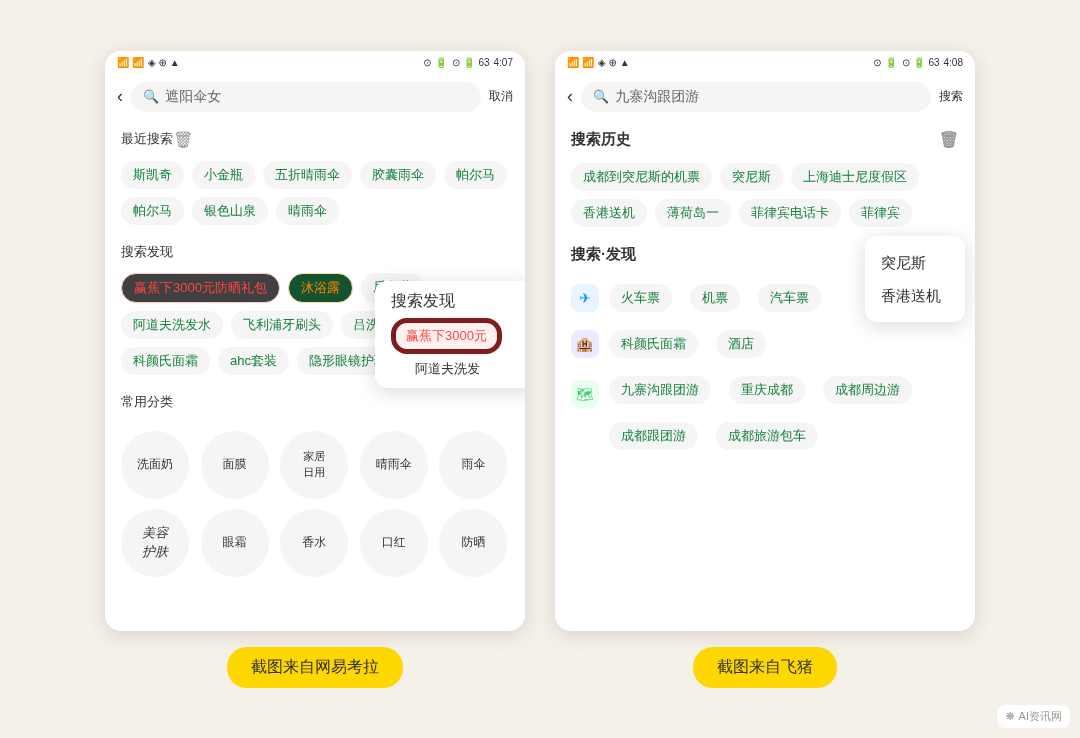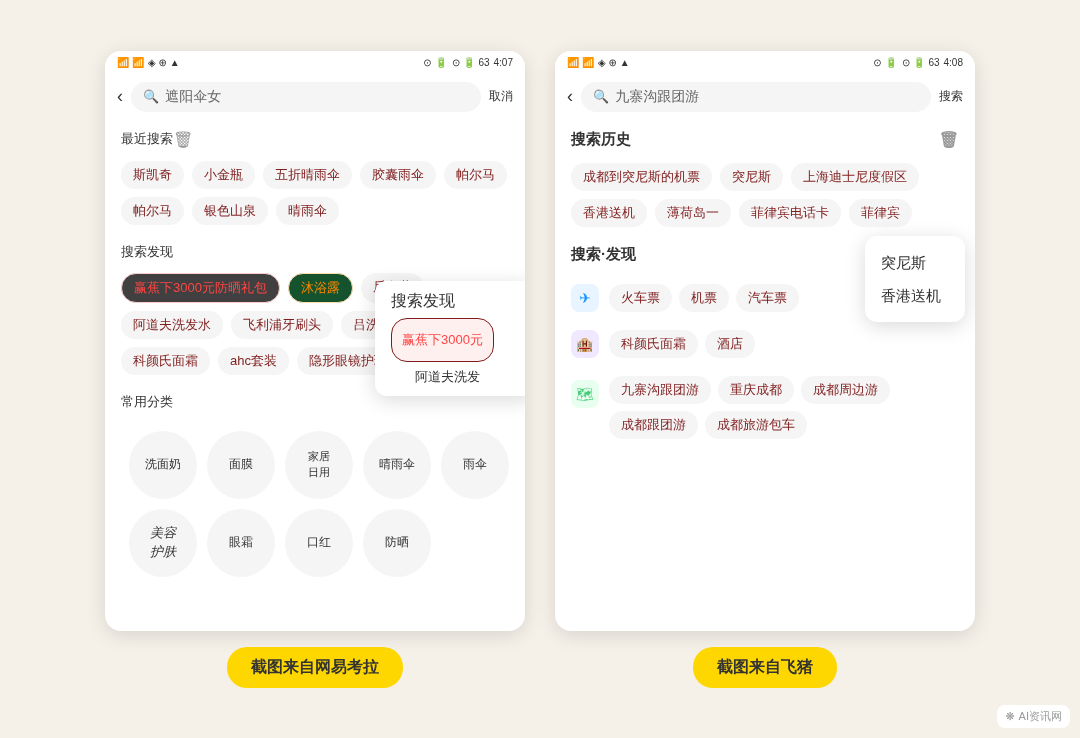--- a/index.html
+++ b/index.html
@@ -103,40 +103,40 @@
       display: flex;
       flex-wrap: wrap;
       gap: 8px;
       padding: 0 16px 8px;
     }
     .tag {
       padding: 5px 12px;
       background: #f5f5f5;
       border-radius: 16px;
       font-size: 13px;
-      color: #7f1d1d;
+      color: #15803d;
       cursor: pointer;
     }
     .tag.highlight {
       background: #404040;
       color: #ff4444;
       border: 1px solid #ffcccc;
     }
     .tag.highlight2 {
       background: #14532d;
       color: #ff8800;
       border: 1px solid #ffddaa;
     }
 
     
     .category-grid {
       display: grid;
       grid-template-columns: repeat(5, 1fr);
       gap: 10px;
-      padding: 8px 24px 12px;
+      padding: 8px 16px 12px;
     }
     .category-item {
       display: flex;
       flex-direction: column;
       align-items: center;
       justify-content: center;
       background: #f5f5f5;
       border-radius: 50%;
       width: 68px;
       height: 68px;
@@ -161,23 +161,23 @@
     .tooltip-popup .tooltip-title {
       font-size: 16px;
       font-weight: 500;
       color: #333;
       margin-bottom: 6px;
     }
     .tooltip-popup .tooltip-highlight {
       display: inline-block;
       background: #fff0f0;
       color: #ff4444;
-      border: 1px solid #7f1d1d;
+      border: 5px solid #7f1d1d;
       border-radius: 16px;
-      padding: 12px 10px;
+      padding: 4px 10px;
       font-size: 13px;
     }
     .tooltip-popup2 {
       position: absolute;
       background: white;
       border-radius: 12px;
       box-shadow: 0 4px 20px rgba(0,0,0,0.15);
       padding: 10px 16px;
       font-size: 15px;
       color: #333;
@@ -185,21 +185,21 @@
       line-height: 2.2;
     }
 
     
     .label-btn {
       display: inline-block;
       background: #ffd700;
       border-radius: 20px;
       padding: 10px 24px;
       font-size: 16px;
-      font-weight: bold;
+      font-weight: normal;
       color: #333;
       cursor: pointer;
     }
 
     
     .section-title2 {
       font-size: 15px;
       color: #333;
       font-weight: 600;
       margin-bottom: 10px;
@@ -222,21 +222,21 @@
       border-radius: 8px;
       display: flex;
       align-items: center;
       justify-content: center;
       font-size: 14px;
       flex-shrink: 0;
     }
     .disc-icon.blue { background: #e8f4ff; color: #1890ff; }
     .disc-icon.purple { background: #f0e8ff; color: #9966cc; }
     .disc-icon.green { background: #e8fff0; color: #44cc77; }
-    .disc-tags { display: flex; flex-wrap: wrap; gap: 7px; }
+    .disc-tags { display: flex; flex-wrap: wrap; gap: 18px; }
   </style>
 </head>
 <body>
 
 <div class="main-container">
 
   <div class="phone-wrapper">
     <div class="phone-screen" style="min-height:580px;">
 
       <div class="status-bar">
@@ -305,20 +305,21 @@
         </div>
       </div>
       <div class="category-grid">
         <div class="category-item">洗面奶</div>
         <div class="category-item">面膜</div>
         <div class="category-item" style="font-size:11px;">家居<br>日用</div>
         <div class="category-item">晴雨伞</div>
         <div class="category-item">雨伞</div>
         <div class="category-item" style="font-size:13px;font-style:italic;">美容<br>护肤</div>
         <div class="category-item">眼霜</div>
+        <div class="category-item">香水</div>
         <div class="category-item">口红</div>
         <div class="category-item">防晒</div>
       </div>
 
       <div class="tooltip-popup" style="top:230px; right:-10px; width:160px;">
         <div class="tooltip-title">搜索发现</div>
         <span class="tooltip-highlight">赢蕉下3000元</span>
         <div style="margin-top:6px; font-size:13px; color:#333;margin-left:24px;">阿道夫洗发</div>
       </div>
 

